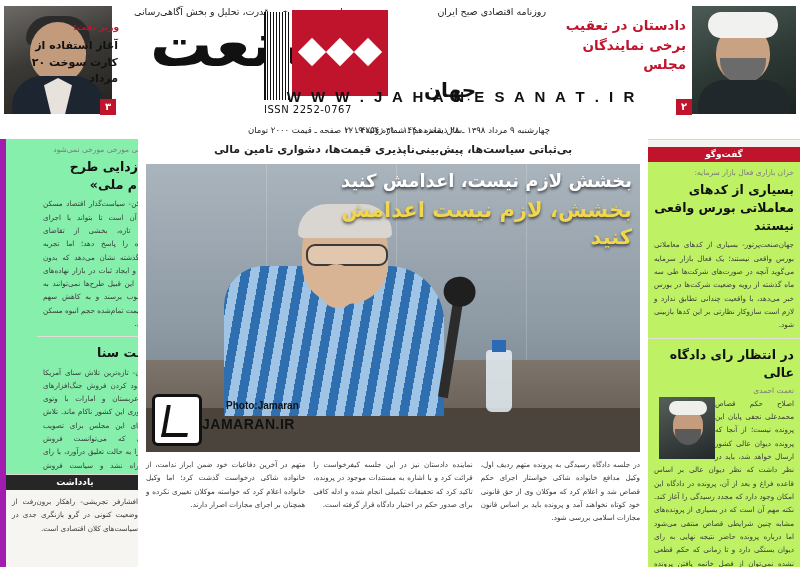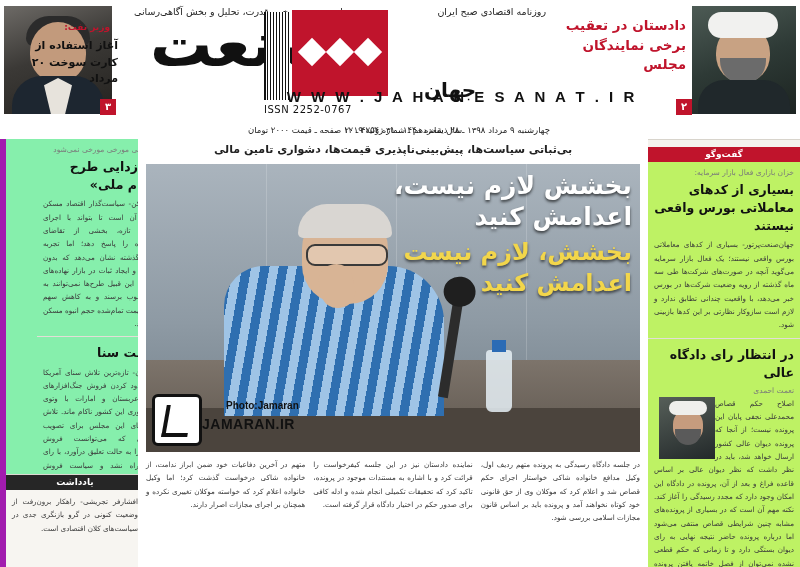--- a/index.html
+++ b/index.html
@@ -12,21 +12,21 @@
   .page{position:relative;width:800px;height:567px;background:#f4f2ee;}
 
   
   .masthead{position:absolute;left:0;top:0;width:800px;height:123px;background:#fff;border-bottom:2px solid #c9c5bd;}
   .mh-left{position:absolute;left:0;top:0;width:124px;height:123px;}
   .mh-photo{position:absolute;left:4px;top:6px;width:108px;height:108px;background:linear-gradient(160deg,#6d6a66 0%,#3b3936 45%,#24221f 100%);overflow:hidden;}
   .mh-photo .face{position:absolute;left:26px;top:16px;width:56px;height:60px;border-radius:50% 50% 46% 46%;background:#c29a7c;}
   .mh-photo .hair{position:absolute;left:22px;top:10px;width:64px;height:30px;border-radius:32px 32px 10px 10px;background:#2b2b2b;}
   .mh-photo .body{position:absolute;left:8px;top:70px;width:92px;height:44px;border-radius:30px 30px 0 0;background:#1d2630;}
   .mh-photo .shirt{position:absolute;left:40px;top:72px;width:28px;height:40px;background:#e7e3dc;clip-path:polygon(50% 0,100% 18%,72% 100%,28% 100%,0 18%);}
-  .mh-minister{position:absolute;right:14px;top:22px;font-size:9px;color:#c0142c;font-weight:bold;margin-left:40px;}
+  .mh-minister{position:absolute;right:5px;top:22px;font-size:9px;color:#c0142c;font-weight:bold;margin-left:40px;}
   .mh-lead{position:absolute;right:6px;top:38px;width:104px;font-size:11px;line-height:1.5;font-weight:bold;color:#111;text-align:right;}
   .mh-pageno{position:absolute;right:8px;bottom:8px;width:16px;height:16px;background:#c0142c;color:#fff;font-size:10px;line-height:16px;text-align:center;font-weight:bold;}
 
   .mh-logo{position:absolute;left:124px;top:0;width:430px;height:123px;}
   .mh-tagline{position:absolute;right:8px;top:6px;font-size:9.5px;color:#222;text-align:right;}
   .mh-sub{position:absolute;left:10px;top:6px;font-size:9.5px;color:#222;}
   .mh-name{position:absolute;left:26px;top:14px;width:330px;text-align:left;font-size:62px;font-weight:bold;color:#111;letter-spacing:-2px;line-height:1;}
   .mh-name2{position:absolute;left:300px;top:78px;font-size:20px;font-weight:bold;color:#111;}
   .mh-red{position:absolute;left:168px;top:10px;width:96px;height:86px;background:#c0142c;}
   .mh-red .d{position:absolute;width:20px;height:20px;background:#fff;transform:rotate(45deg);}
@@ -81,22 +81,22 @@
   .ph-man .torso{position:absolute;left:0;bottom:0;width:220px;height:150px;border-radius:40px 56px 0 0;background:repeating-linear-gradient(100deg,#2f6fb0 0 9px,#9fc4e6 9px 18px);}
   .ph-man .head{position:absolute;left:78px;bottom:112px;width:86px;height:98px;border-radius:44px 44px 40px 40px;background:#d8b495;}
   .ph-man .hair{position:absolute;left:74px;bottom:178px;width:94px;height:34px;border-radius:46px 46px 8px 8px;background:#d9d6d2;}
   .ph-man .glass{position:absolute;left:82px;bottom:150px;width:78px;height:18px;border:2px solid #3a3a3a;border-radius:9px;background:rgba(255,255,255,.25);}
   .ph-man .hand{position:absolute;left:96px;bottom:108px;width:34px;height:44px;border-radius:16px;background:#d8b495;transform:rotate(-12deg);}
   .ph-mic{position:absolute;left:300px;bottom:54px;width:10px;height:104px;background:#2c2c2c;transform:rotate(9deg);}
   .ph-mic .cap{position:absolute;left:-11px;top:-18px;width:32px;height:30px;border-radius:50%;background:#1f1f1f;}
   .ph-bottle{position:absolute;left:340px;bottom:40px;width:26px;height:62px;background:rgba(230,240,246,.85);border-radius:4px 4px 6px 6px;}
   .ph-bottle .cap{position:absolute;left:6px;top:-10px;width:14px;height:12px;background:#2b6bb5;}
   .ph-overlay{position:absolute;right:8px;top:6px;width:300px;text-align:right;}
-  .ph-ov1{font-size:25px;font-weight:bold;color:#fff;text-shadow:0 2px 3px rgba(0,0,0,.65);line-height:1.25;}
-  .ph-ov2{margin-top:4px;font-size:24px;font-weight:bold;color:#f2d64b;text-shadow:0 2px 3px rgba(0,0,0,.6);line-height:1.3;}
+  .ph-ov1{font-size:18px;font-weight:bold;color:#fff;text-shadow:0 2px 3px rgba(0,0,0,.65);line-height:1.25;}
+  .ph-ov2{margin-top:4px;font-size:21px;font-weight:bold;color:#f2d64b;text-shadow:0 2px 3px rgba(0,0,0,.6);line-height:1.3;}
   .c-bottom{margin:6px 8px 0;display:flex;gap:8px;}
   .c-bottom .cb{flex:1;font-size:7.2px;line-height:1.85;color:#3a3a3a;text-align:justify;}
 
   
   .wm{position:absolute;left:6px;bottom:6px;width:120px;height:52px;}
   .wm .mark{position:absolute;left:0;top:0;width:44px;height:46px;border:3px solid #111;border-radius:6px;background:#fff;}
   .wm .mark:after{content:"";position:absolute;left:9px;top:8px;width:22px;height:28px;border-left:4px solid #111;border-bottom:4px solid #111;transform:skewX(-10deg);}
   .wm .t1{position:absolute;left:50px;top:6px;font-size:10px;font-weight:bold;color:#111;font-family:"Liberation Sans",sans-serif;margin-left:24px;}
   .wm .t2{position:absolute;left:50px;top:22px;font-size:14px;font-weight:bold;color:#111;font-family:"Liberation Sans",sans-serif;letter-spacing:.5px;}
 

